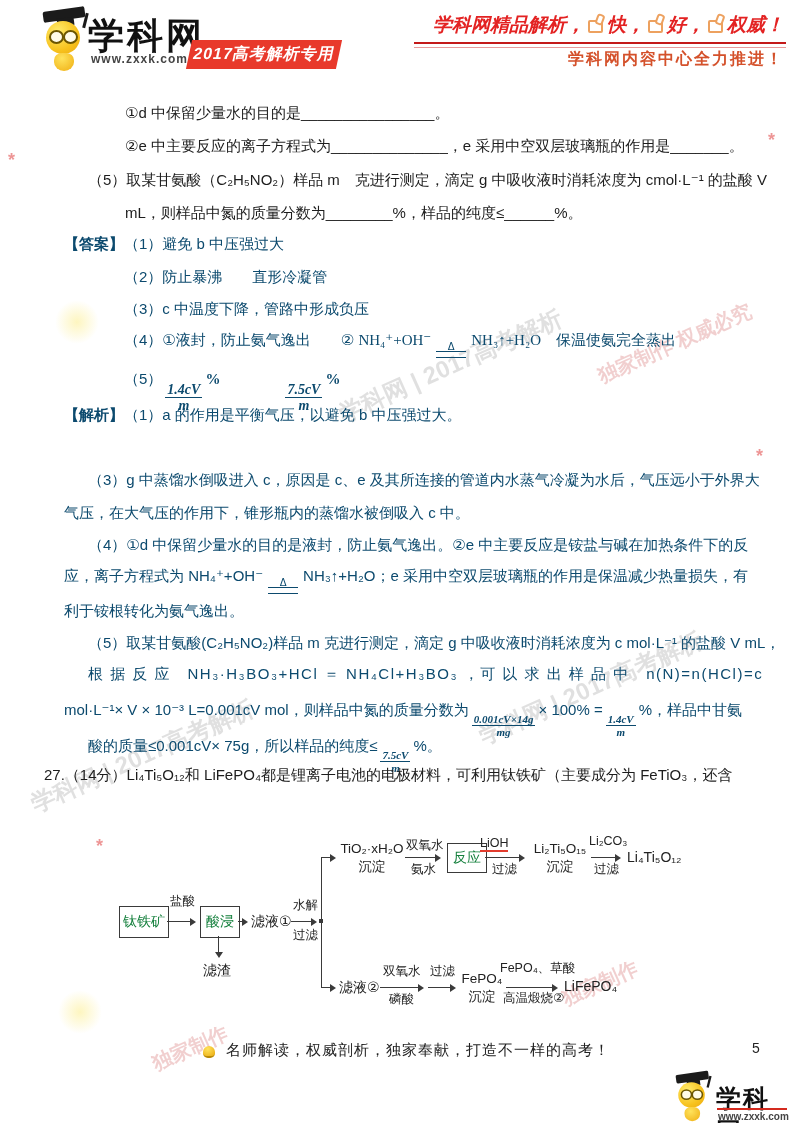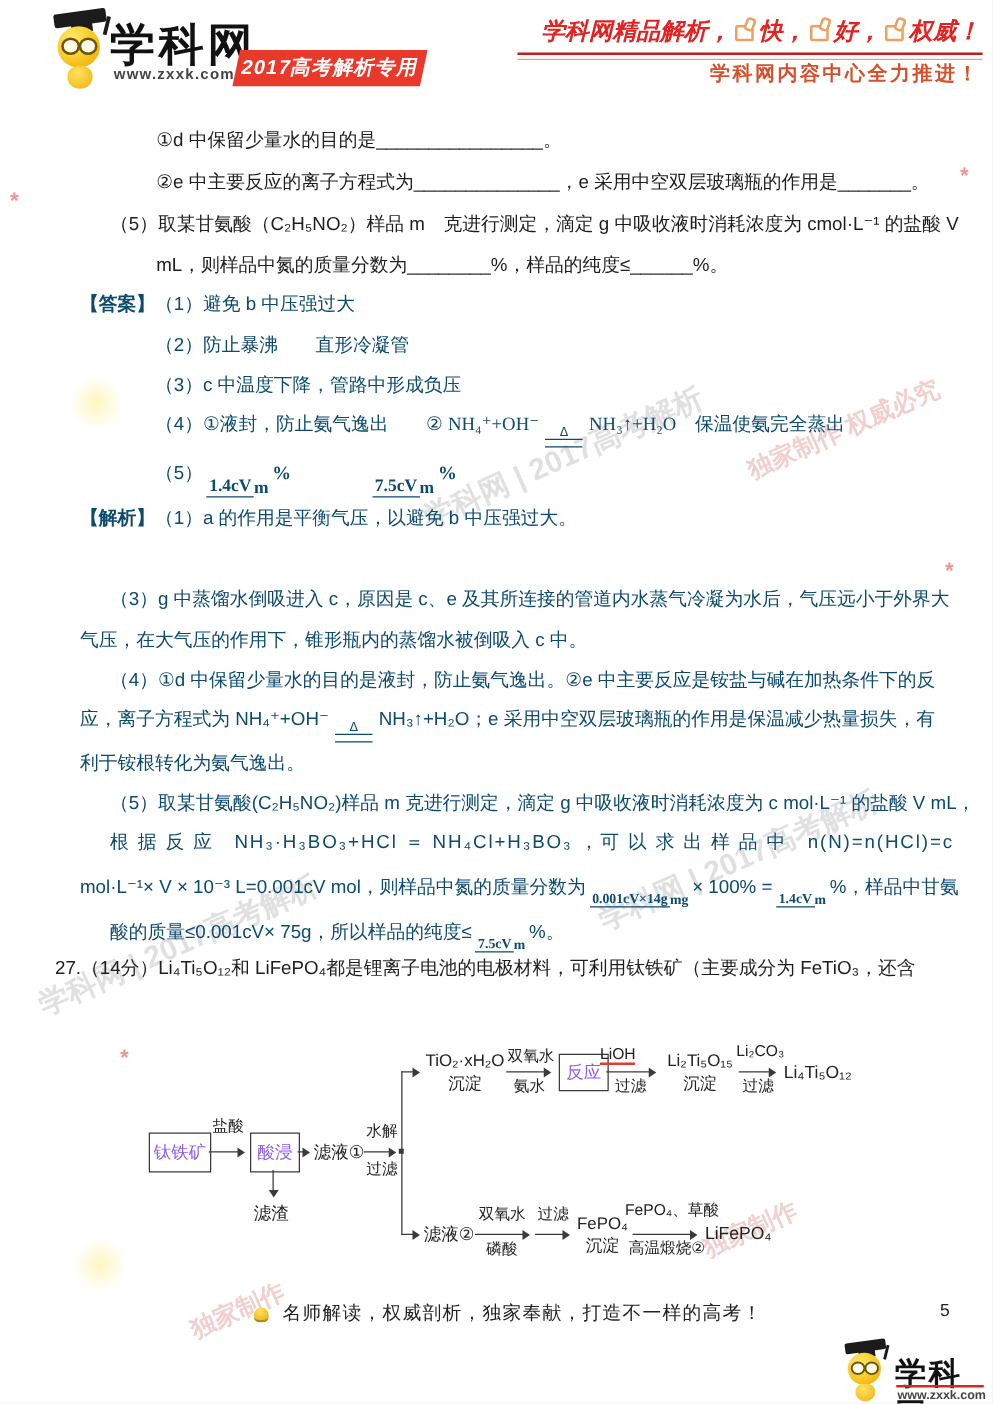--- a/index.html
+++ b/index.html
@@ -29,28 +29,28 @@
   .thumb{display:inline-block;width:16px;height:15px;position:relative;margin:0 3px;vertical-align:-2px}
   .thumb::before{content:"";position:absolute;left:0;bottom:0;width:11px;height:9px;background:#fff;border:2px solid #eda15f;border-radius:2px}
   .thumb::after{content:"";position:absolute;left:8px;bottom:8px;width:4px;height:7px;background:#fff;border:2px solid #eda15f;border-radius:3px;transform:rotate(20deg)}
   .script-underline{position:absolute;right:8px;top:42px;width:372px;height:3px;border-top:2px solid #c41a1a;border-bottom:1px solid #e89b9b}
   .sub-slogan{position:absolute;right:10px;top:49px;font-size:16px;font-weight:600;color:#d4512b;letter-spacing:2px}
 
   
   .heq{display:inline-flex;flex-direction:column;align-items:center;margin:0 5px;vertical-align:-5px}
   .heq .d{font-size:10px;line-height:9px;font-family:"DejaVu Sans",sans-serif}
   .eqbar{width:30px;height:5px;border-top:1.5px solid currentColor;border-bottom:1.5px solid currentColor}
-  .frac{display:inline-flex;flex-direction:row;align-items:center;vertical-align:-10px;line-height:1.1;font-weight:bold;margin:0 3px;font-family:"Liberation Serif","DejaVu Serif",serif}
+  .frac{display:inline-flex;flex-direction:column;align-items:center;vertical-align:-10px;line-height:1.1;font-style:italic;font-weight:bold;margin:0 3px;font-family:"Liberation Serif","DejaVu Serif",serif}
   .frac .fn{border-bottom:1.2px solid currentColor;padding:0 2px}
   .frac.big{font-size:14px}
   .frac.small{font-size:11px;vertical-align:-8px;font-weight:600}
   .pct{font-weight:bold;font-family:"Liberation Serif","DejaVu Serif",serif}
 
   
-  .dbox{position:absolute;border:1.3px solid #3a3a3a;background:#fff;display:flex;align-items:center;justify-content:center;font-size:14px;color:#8b5cf6}
+  .dbox{position:absolute;border:1.3px solid #3a3a3a;background:#fff;display:flex;align-items:center;justify-content:center;font-size:14px;color:#15803d}
   .dtxt{position:absolute;font-size:14px;color:#222;white-space:nowrap}
   .dnode{position:absolute;text-align:center;font-size:13.5px;line-height:18px;color:#222;white-space:nowrap}
   .albl{position:absolute;font-size:12.5px;color:#222;white-space:nowrap}
   .arrow-r{position:absolute;border-top:1.3px solid #3a3a3a}
   .arrow-r::after{content:"";position:absolute;right:-6px;top:-4.5px;border:4px solid transparent;border-left:6px solid #3a3a3a}
   .arrow-d{position:absolute;border-left:1.3px solid #3a3a3a}
   .arrow-d::after{content:"";position:absolute;left:-4.5px;bottom:-6px;border:4px solid transparent;border-top:6px solid #3a3a3a}
   .pl-v{position:absolute;border-left:1.3px solid #3a3a3a}
   .jdot{position:absolute;width:4px;height:4px;background:#3a3a3a}
   .redline{border-bottom:2px solid #e23c2e}

